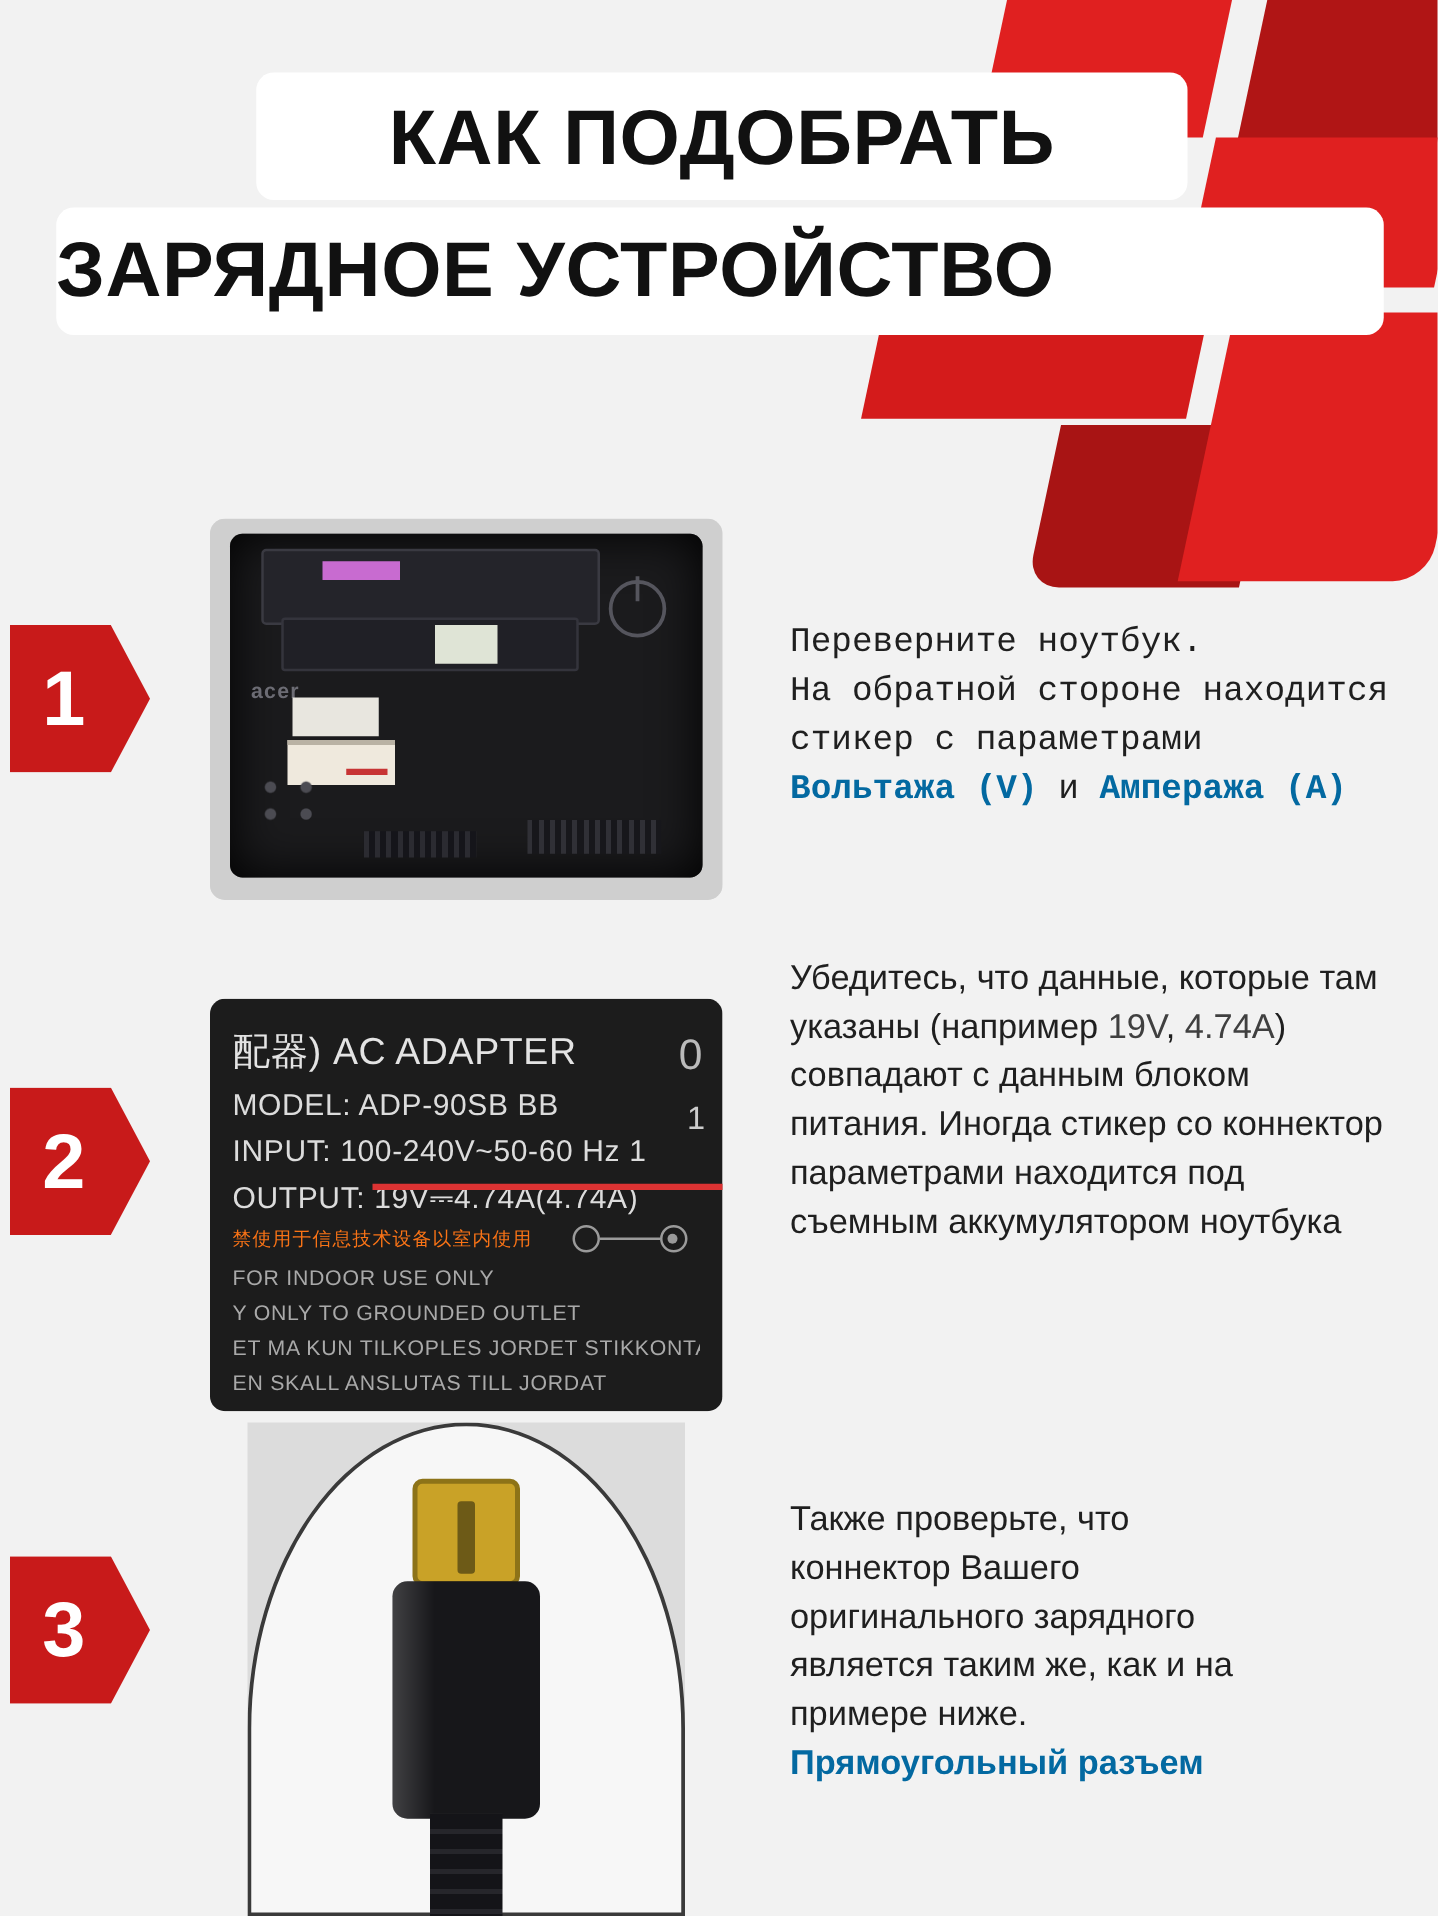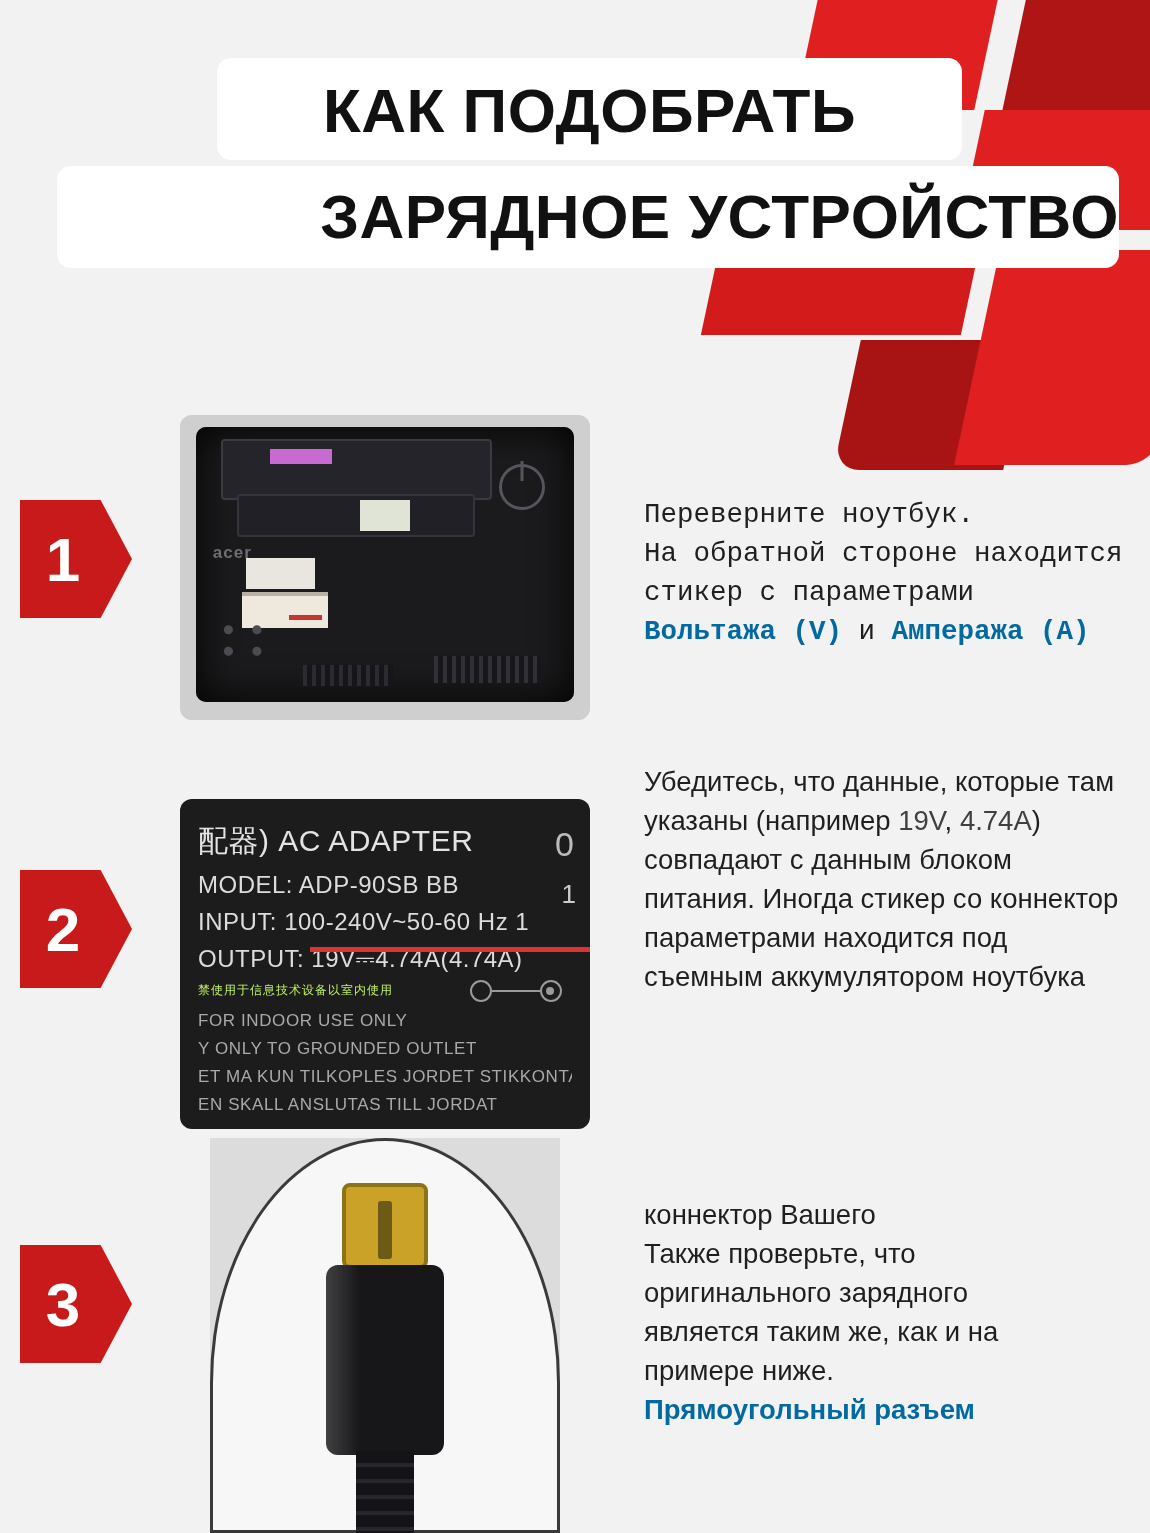--- a/index.html
+++ b/index.html
@@ -2,21 +2,21 @@
 <html><head>
 <meta charset="utf-8">
 <style>
   * { box-sizing: border-box; margin: 0; padding: 0; }
   html, body {
     width: 1150px; height: 1533px;
     background: #f2f2f2;
     font-family: "Liberation Sans", sans-serif;
     overflow: hidden;
   }
-  .page { position: relative; width: 1028px; height: 1533px; background: #f2f2f2; margin-left: 12px; }
+  .page { position: relative; width: 1028px; height: 1533px; background: #f2f2f2; }
 
   
   .deco { position: absolute; pointer-events: none; }
   .deco-a { top: -10px; left: 795px; width: 180px; height: 120px;
             background: #e02020; transform: skewX(-12deg); }
   .deco-b { top: -10px; left: 1000px; width: 160px; height: 150px;
             background: #b01515; transform: skewX(-12deg); }
   .deco-c { top: 110px; left: 960px; width: 200px; height: 120px;
             background: #e02020; transform: skewX(-12deg); }
   .deco-d { top: 230px; left: 700px; width: 260px; height: 105px;
@@ -27,21 +27,21 @@
             background: #a81414; transform: skewX(-12deg); border-bottom-left-radius: 26px;}
 
   
   .title-wrap { position: absolute; top: 58px; left: 0; width: 1150px; z-index: 5; }
   .title-line { display: block; background: #ffffff; color: #111111;
                 font-weight: bold; letter-spacing: 0.5px;
                 font-size: 62px; line-height: 1.0; white-space: nowrap; }
   .t1 { width: 745px; margin-left: 205px; border-radius: 14px;
         padding: 22px 0 18px 0; text-align: center; }
   .t2 { width: 1062px; margin-left: 45px; margin-top: 6px; border-radius: 14px;
-        padding: 20px 0 20px 0; text-align: right; }
+        padding: 20px 0 20px 0; text-align: left; }
 
   .badge { position: absolute; width: 112px; height: 118px;
            background: #c81a1a; color: #ffffff;
            font-size: 62px; font-weight: bold;
            display: flex; align-items: center; justify-content: center;
            clip-path: polygon(0 0, 72% 0, 100% 50%, 72% 100%, 0 100%);
            padding-right: 26px; }
 
   .photo { position: absolute; border-radius: 12px; overflow: hidden;
            background: #dcdcdc; }
@@ -86,21 +86,21 @@
                       radial-gradient(circle at 20% 75%, #4b4b52 0 4px, transparent 5px),
                       radial-gradient(circle at 70% 75%, #4b4b52 0 4px, transparent 5px); }
 
   
   .label2 { width: 100%; height: 100%; background: #1c1c1c; position: relative;
             color: #d8d8d8; padding: 22px 18px 0 18px;
             font-family: "Liberation Sans", sans-serif; }
   .label2 .l { white-space: nowrap; overflow: hidden; }
   .lbig { font-size: 30px; letter-spacing: 0.5px; margin-bottom: 9px; color: #e3e3e3; }
   .lmid { font-size: 24px; letter-spacing: 0.5px; margin-bottom: 9px; color: #dcdcdc; }
-  .lcjk { font-size: 12px; letter-spacing: 1px; margin: 6px 0 12px; color: #bef264; }
+  .lcjk { font-size: 15px; letter-spacing: 1px; margin: 6px 0 12px; color: #f97316; }
   .lsm { font-size: 17px; letter-spacing: 0.6px; margin-bottom: 8px; color: #a9a9a9; }
   .strike { position: absolute; left: 130px; top: 148px; width: 300px; height: 5px;
             background: #d33; }
   .pin-mark { position: absolute; right: 28px; top: 175px; width: 92px; height: 34px; }
   .pin-mark .c { position: absolute; top: 6px; width: 22px; height: 22px;
                  border: 2px solid #9a9a9a; border-radius: 50%; }
   .pin-mark .c1 { left: 0; }
   .pin-mark .c2 { right: 0; }
   .pin-mark .bar { position: absolute; left: 22px; top: 16px; width: 48px; height: 2px;
                    background: #9a9a9a; }
@@ -215,22 +215,22 @@
   <div class="photo" style="top:1138px; left:198px; width:350px; height:395px; border-radius: 0;">
     <div class="conn">
       <div class="tip"></div>
       <div class="neck"></div>
       <div class="strain"></div>
 
     </div>
   </div>
 
   <div class="text" style="top:1195px; left:632px; width:470px;">
+    <div>Также проверьте, что</div>
     <div>коннектор Вашего</div>
-    <div>Также проверьте, что</div>
     <div>оригинального зарядного</div>
     <div>является таким же, как и на</div>
     <div>примере ниже.</div>
     <div>
       <b>Прямоугольный разъем</b>
     </div>
   </div>
 
 </div>
 

